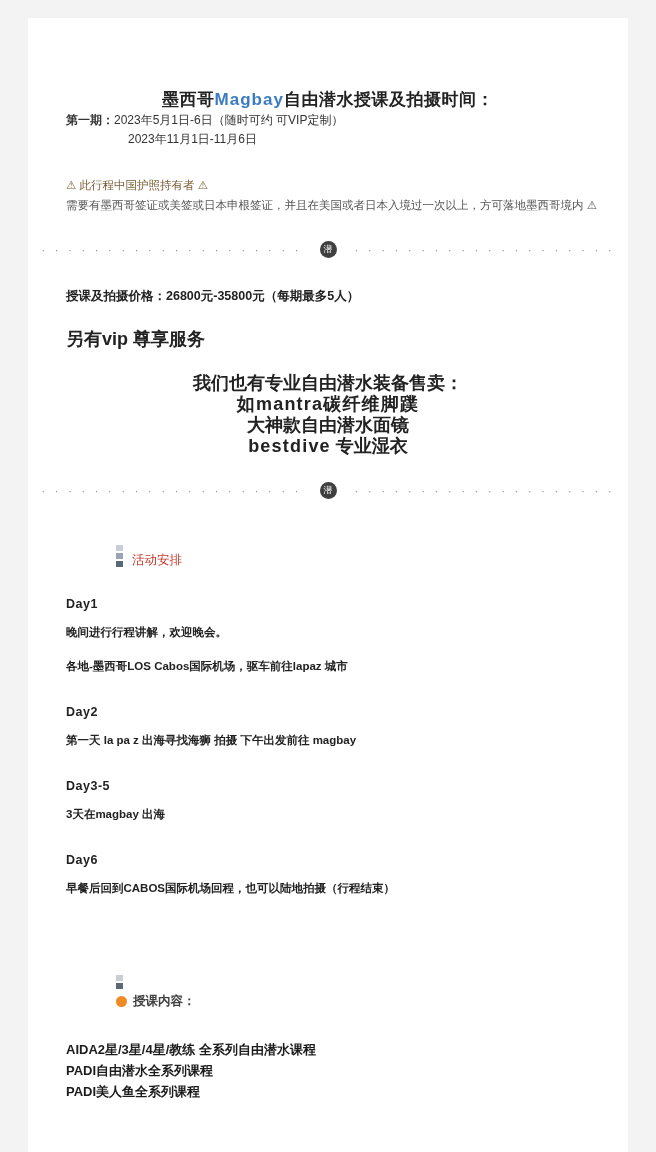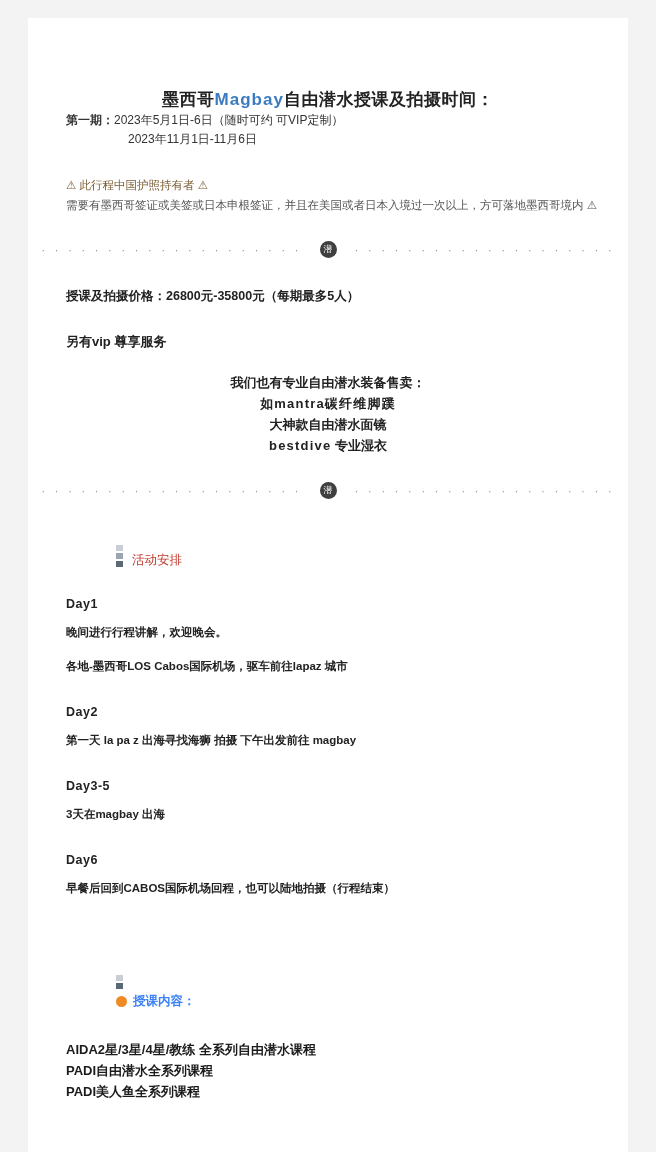--- a/index.html
+++ b/index.html
@@ -83,30 +83,30 @@
     letter-spacing: 0;
   }
   .price {
     margin-top: 30px;
     padding-left: 30px;
     font-size: 12.5px;
     font-weight: bold;
     color: #222222;
   }
   .vip {
-    margin-top: 28px;
-    padding-left: 30px;
-    font-size: 13px;
+    margin-top: 22px;
+    padding-left: 30px;
+    font-size: 18px;
     font-weight: bold;
     color: #222222;
   }
   .gear {
     margin-top: 22px;
     text-align: center;
-    font-size: 13px;
+    font-size: 18px;
     font-weight: bold;
     color: #222222;
     line-height: 20px;
   }
   .gear .sp { letter-spacing: 1.2px; }
   .gear .row { margin-top: 0; }
   .gear .row + .row { margin-top: 1px; }
   .section-head {
     margin-top: 46px;
     padding-left: 80px;
@@ -162,21 +162,21 @@
   .dot-orange {
     width: 11px;
     height: 11px;
     border-radius: 50%;
     background: #f08a24;
     display: inline-block;
   }
   .course-head .txt {
     font-size: 12.5px;
     font-weight: bold;
-    color: #3b82f6;
+    color: #404040;
   }
   .courses {
     margin-top: 30px;
     padding-left: 30px;
     font-size: 13px;
     font-weight: bold;
     color: #1b1b1b;
     line-height: 20px;
   }
   .courses div + div { margin-top: 1px; }

